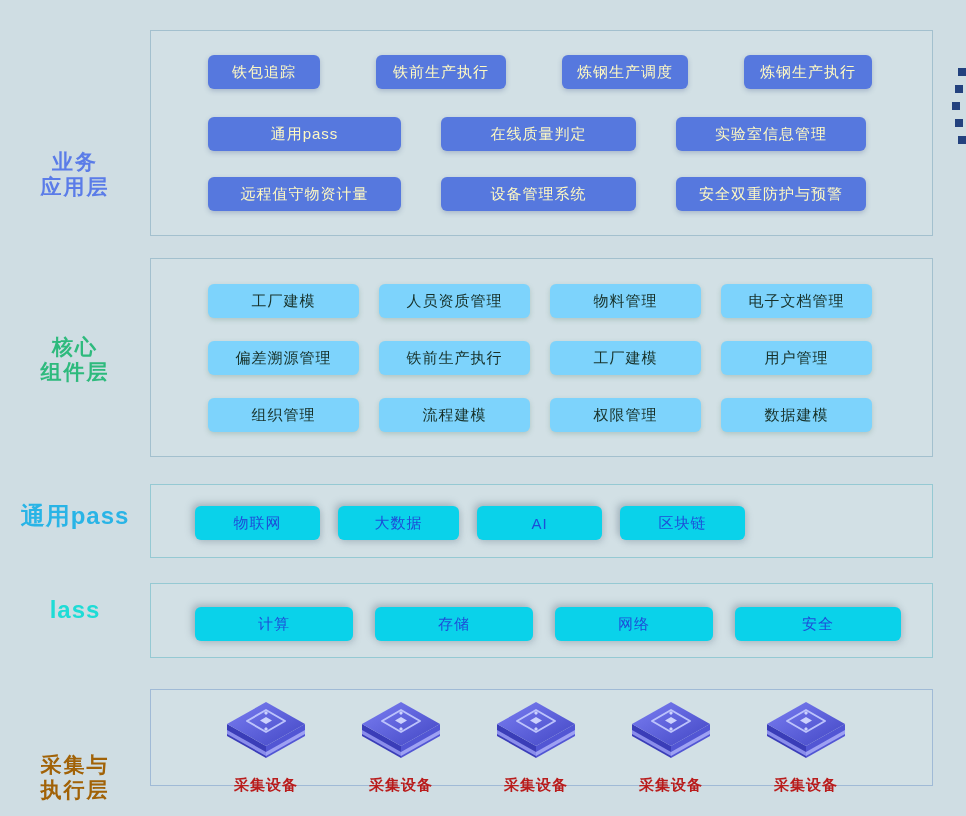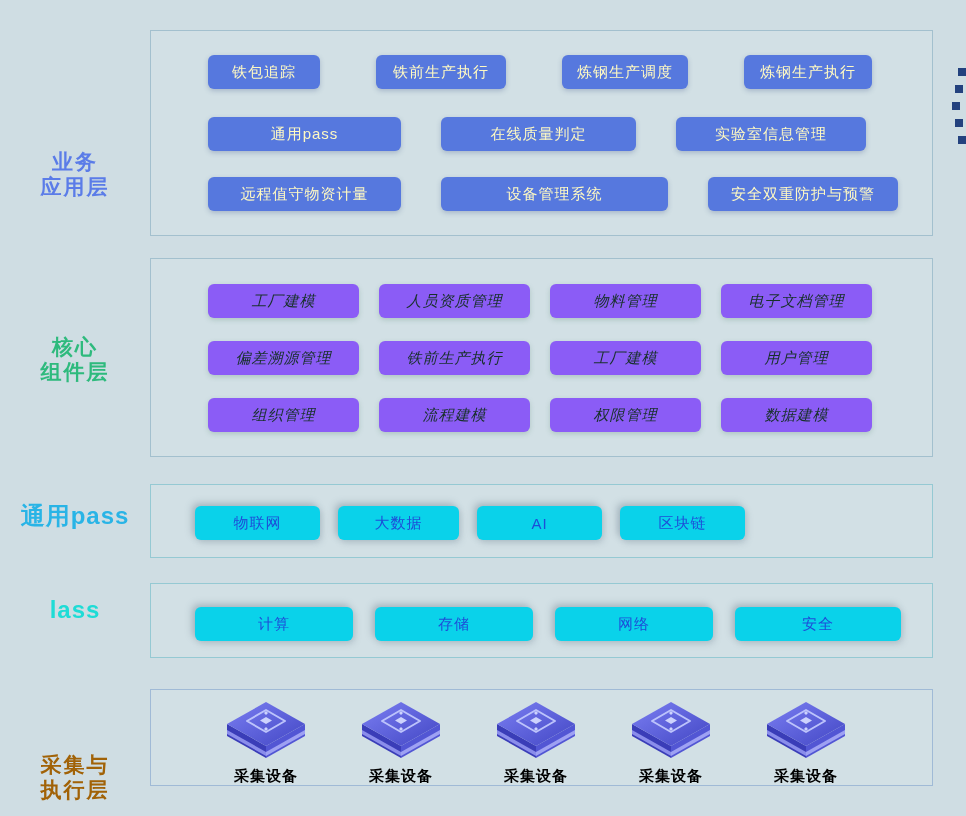--- a/index.html
+++ b/index.html
@@ -21,35 +21,35 @@
   .chip-row{
     position:absolute;left:0;width:100%;box-sizing:border-box;
     display:flex;align-items:flex-start;
   }
   .chip{
     height:34px;border-radius:6px;flex:0 0 auto;
     display:flex;align-items:center;justify-content:center;
     font-size:15px;letter-spacing:1px;cursor:pointer;white-space:nowrap;
   }
   .chip.blue{background:#5678de;color:#fef9c3;box-shadow:0 2px 5px rgba(70,90,140,.30);}
-  .chip.green{background:#8b5cf6;color:#173129;box-shadow:0 2px 5px rgba(70,125,100,.25);font-style:italic;}
+  .chip.green{background:#7dd3fc;color:#173129;box-shadow:0 2px 5px rgba(70,125,100,.25);}
   .chip.cyan{background:#0ad2ea;color:#1d4ed8;box-shadow:-3px -3px 7px rgba(105,125,140,.40),2px 3px 6px rgba(105,125,140,.28);}
 
   .layer-label{
     position:absolute;left:0;width:150px;text-align:center;
     font-size:21px;letter-spacing:2px;line-height:25px;font-weight:bold;
   }
   #label-business{top:109px;color:#5b7ce8;margin-top:40px;}
   #label-core{top:334px;color:#2eba7d;}
   #label-paas{top:503px;color:#29b4e6;font-size:24px;letter-spacing:1px;}
   #label-iaas{top:597px;color:#1edcd6;font-size:24px;letter-spacing:1px;}
   #label-collect{top:752px;color:#a16207;}
 
   .device{width:90px;display:flex;flex-direction:column;align-items:center;}
-  .device-label{margin-top:7px;font-size:15px;letter-spacing:1px;color:#000000;font-weight:bold;}
+  .device-label{margin-top:16px;font-size:15px;letter-spacing:1px;color:#b91c1c;font-weight:bold;}
 
   .edge-dot{position:absolute;width:8px;height:8px;background:#23417e;}
 </style>
 </head>
 <body>
 
 <svg width="0" height="0" style="position:absolute" aria-hidden="true">
   <defs>
     <linearGradient id="gTop" x1="0" y1="0" x2="1" y2="1">
       <stop offset="0" stop-color="#7b7ff2"></stop>
@@ -84,21 +84,21 @@
     <div class="chip blue" style="width:126px">炼钢生产调度</div>
     <div class="chip blue" style="width:128px">炼钢生产执行</div>
   </div>
   <div class="chip-row" style="top:86px;padding-left:57px;gap:40px">
     <div class="chip blue" style="width:193px">通用pass</div>
     <div class="chip blue" style="width:195px">在线质量判定</div>
     <div class="chip blue" style="width:190px">实验室信息管理</div>
   </div>
   <div class="chip-row" style="top:146px;padding-left:57px;gap:40px">
     <div class="chip blue" style="width:193px">远程值守物资计量</div>
-    <div class="chip blue" style="width:227px">设备管理系统</div>
+    <div class="chip blue" style="width:195px">设备管理系统</div>
     <div class="chip blue" style="width:190px">安全双重防护与预警</div>
   </div>
 </section>
 
 <section class="panel" id="panel-core">
   <div class="chip-row" style="top:25px;padding-left:57px;gap:20px">
     <div class="chip green" style="width:151px">工厂建模</div>
     <div class="chip green" style="width:151px">人员资质管理</div>
     <div class="chip green" style="width:151px">物料管理</div>
     <div class="chip green" style="width:151px">电子文档管理</div>

